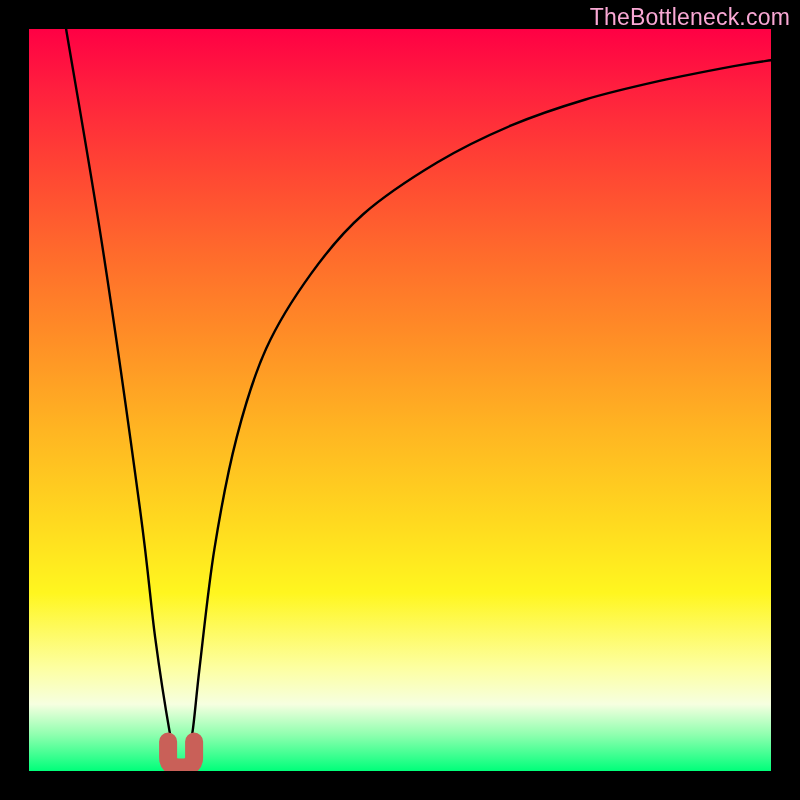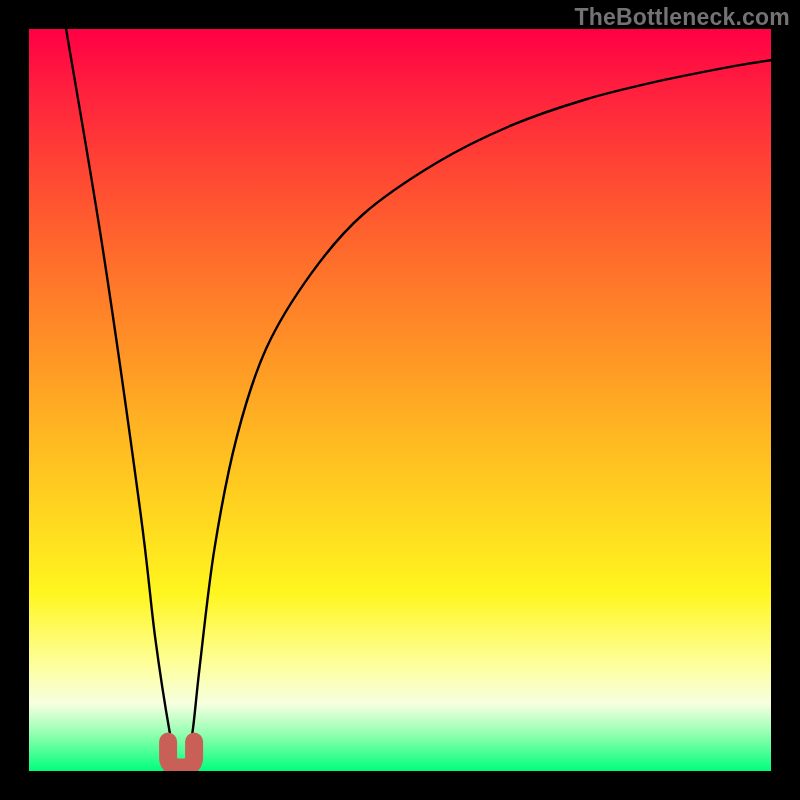--- a/index.html
+++ b/index.html
@@ -52,23 +52,23 @@
   .marker {
     position: absolute;
     width: 742px;
     height: 742px;
     inset: 0;
   }
   .watermark {
     position: absolute;
     top: 4px;
     right: 10px;
-    color: #737373;
+    color: #f9a8d4;
     font-size: 23px;
-    font-weight: 700;
+    font-weight: 400;
     letter-spacing: 0.2px;
     user-select: none;
   }
 </style>
 </head>
 <body>
 
 <div class="stage">
   <div class="plot-area">
     <div class="gradient"></div>

